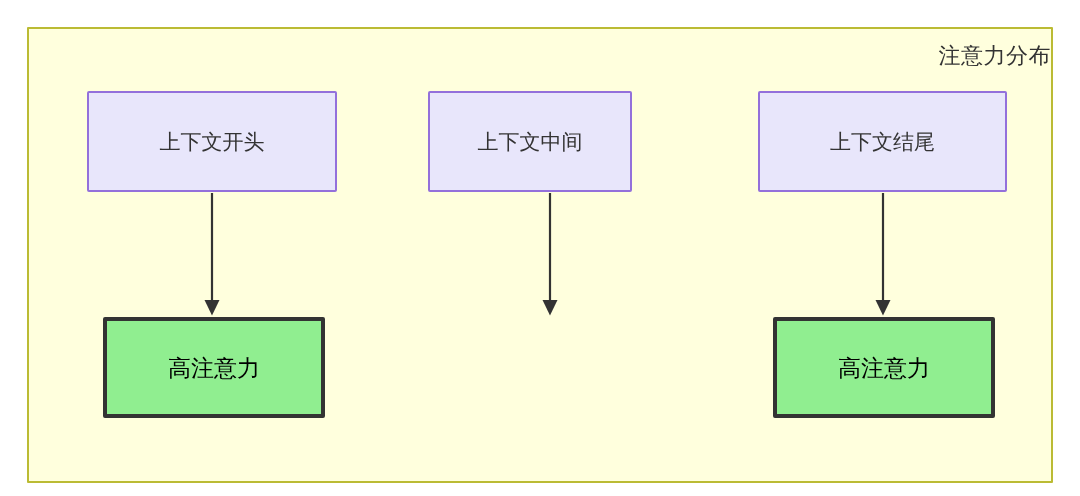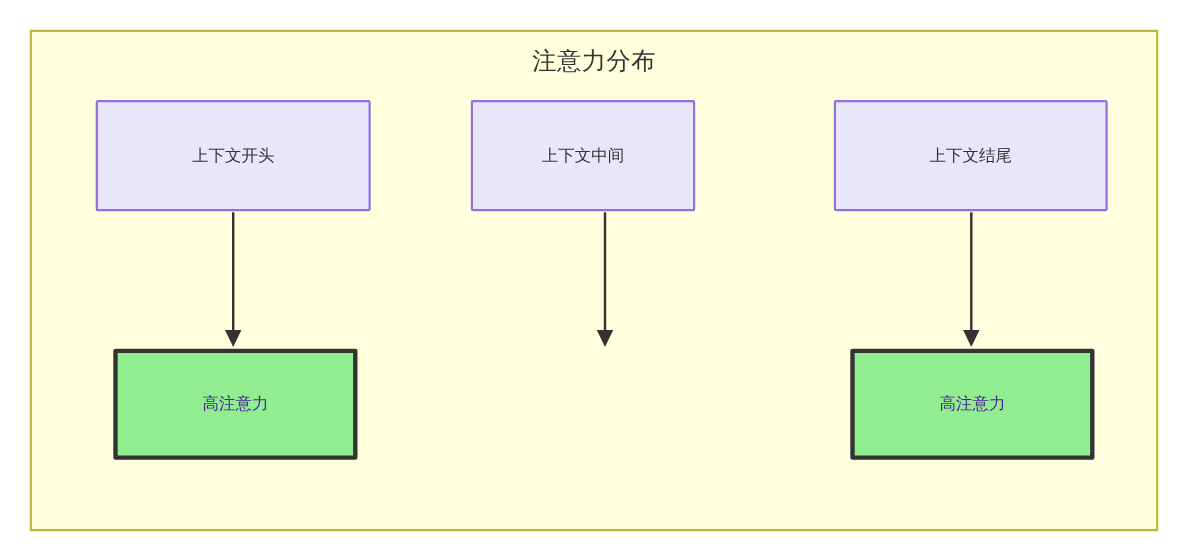--- a/index.html
+++ b/index.html
@@ -32,21 +32,21 @@
     background: #ffffdd;
     border: 2px solid #bbbb33;
     border-radius: 1px;
   }
 
   .subgraph-title {
     position: absolute;
     left: 0;
     top: 13px;
     width: 100%;
-    text-align: center;
+    text-align: right;
     font-size: 22px;
     line-height: 28px;
     color: #333333;
     letter-spacing: 0.5px;
     white-space: nowrap;
   }
 
   
   .node-context {
     position: absolute;
@@ -54,21 +54,21 @@
     height: 101px;
     box-sizing: border-box;
     background: #e8e6fb;
     border: 2px solid #9370db;
     border-radius: 2px;
     display: flex;
     align-items: center;
     justify-content: center;
   }
   .node-context .node-label {
-    font-size: 15px;
+    font-size: 21px;
     line-height: 26px;
     color: #333333;
     white-space: nowrap;
   }
 
   .node-context.ctx-0 { left: 87px;  width: 250px; }
   .node-context.ctx-1 { left: 428px; width: 204px; }
   .node-context.ctx-2 { left: 758px; width: 249px; text-align: center; }
 
   
@@ -77,23 +77,23 @@
     top: 317px;
     height: 101px;
     box-sizing: border-box;
     border: 4px solid #333333;
     border-radius: 2px;
     display: flex;
     align-items: center;
     justify-content: center;
   }
   .node-attention .node-label {
-    font-size: 15px;
+    font-size: 23px;
     line-height: 26px;
-    color: #4c1d95;
+    color: #000000;
     white-space: nowrap;
   }
 
   .node-attention.att-0 { left: 103px; width: 222px; background: #90ee90; }
   .node-attention.att-1 { left: 440px; width: 222px; background: #fa9090; }
   .node-attention.att-2 { left: 773px; width: 222px; background: #90ee90; }
 
   
   .edge-layer {
     position: absolute;

